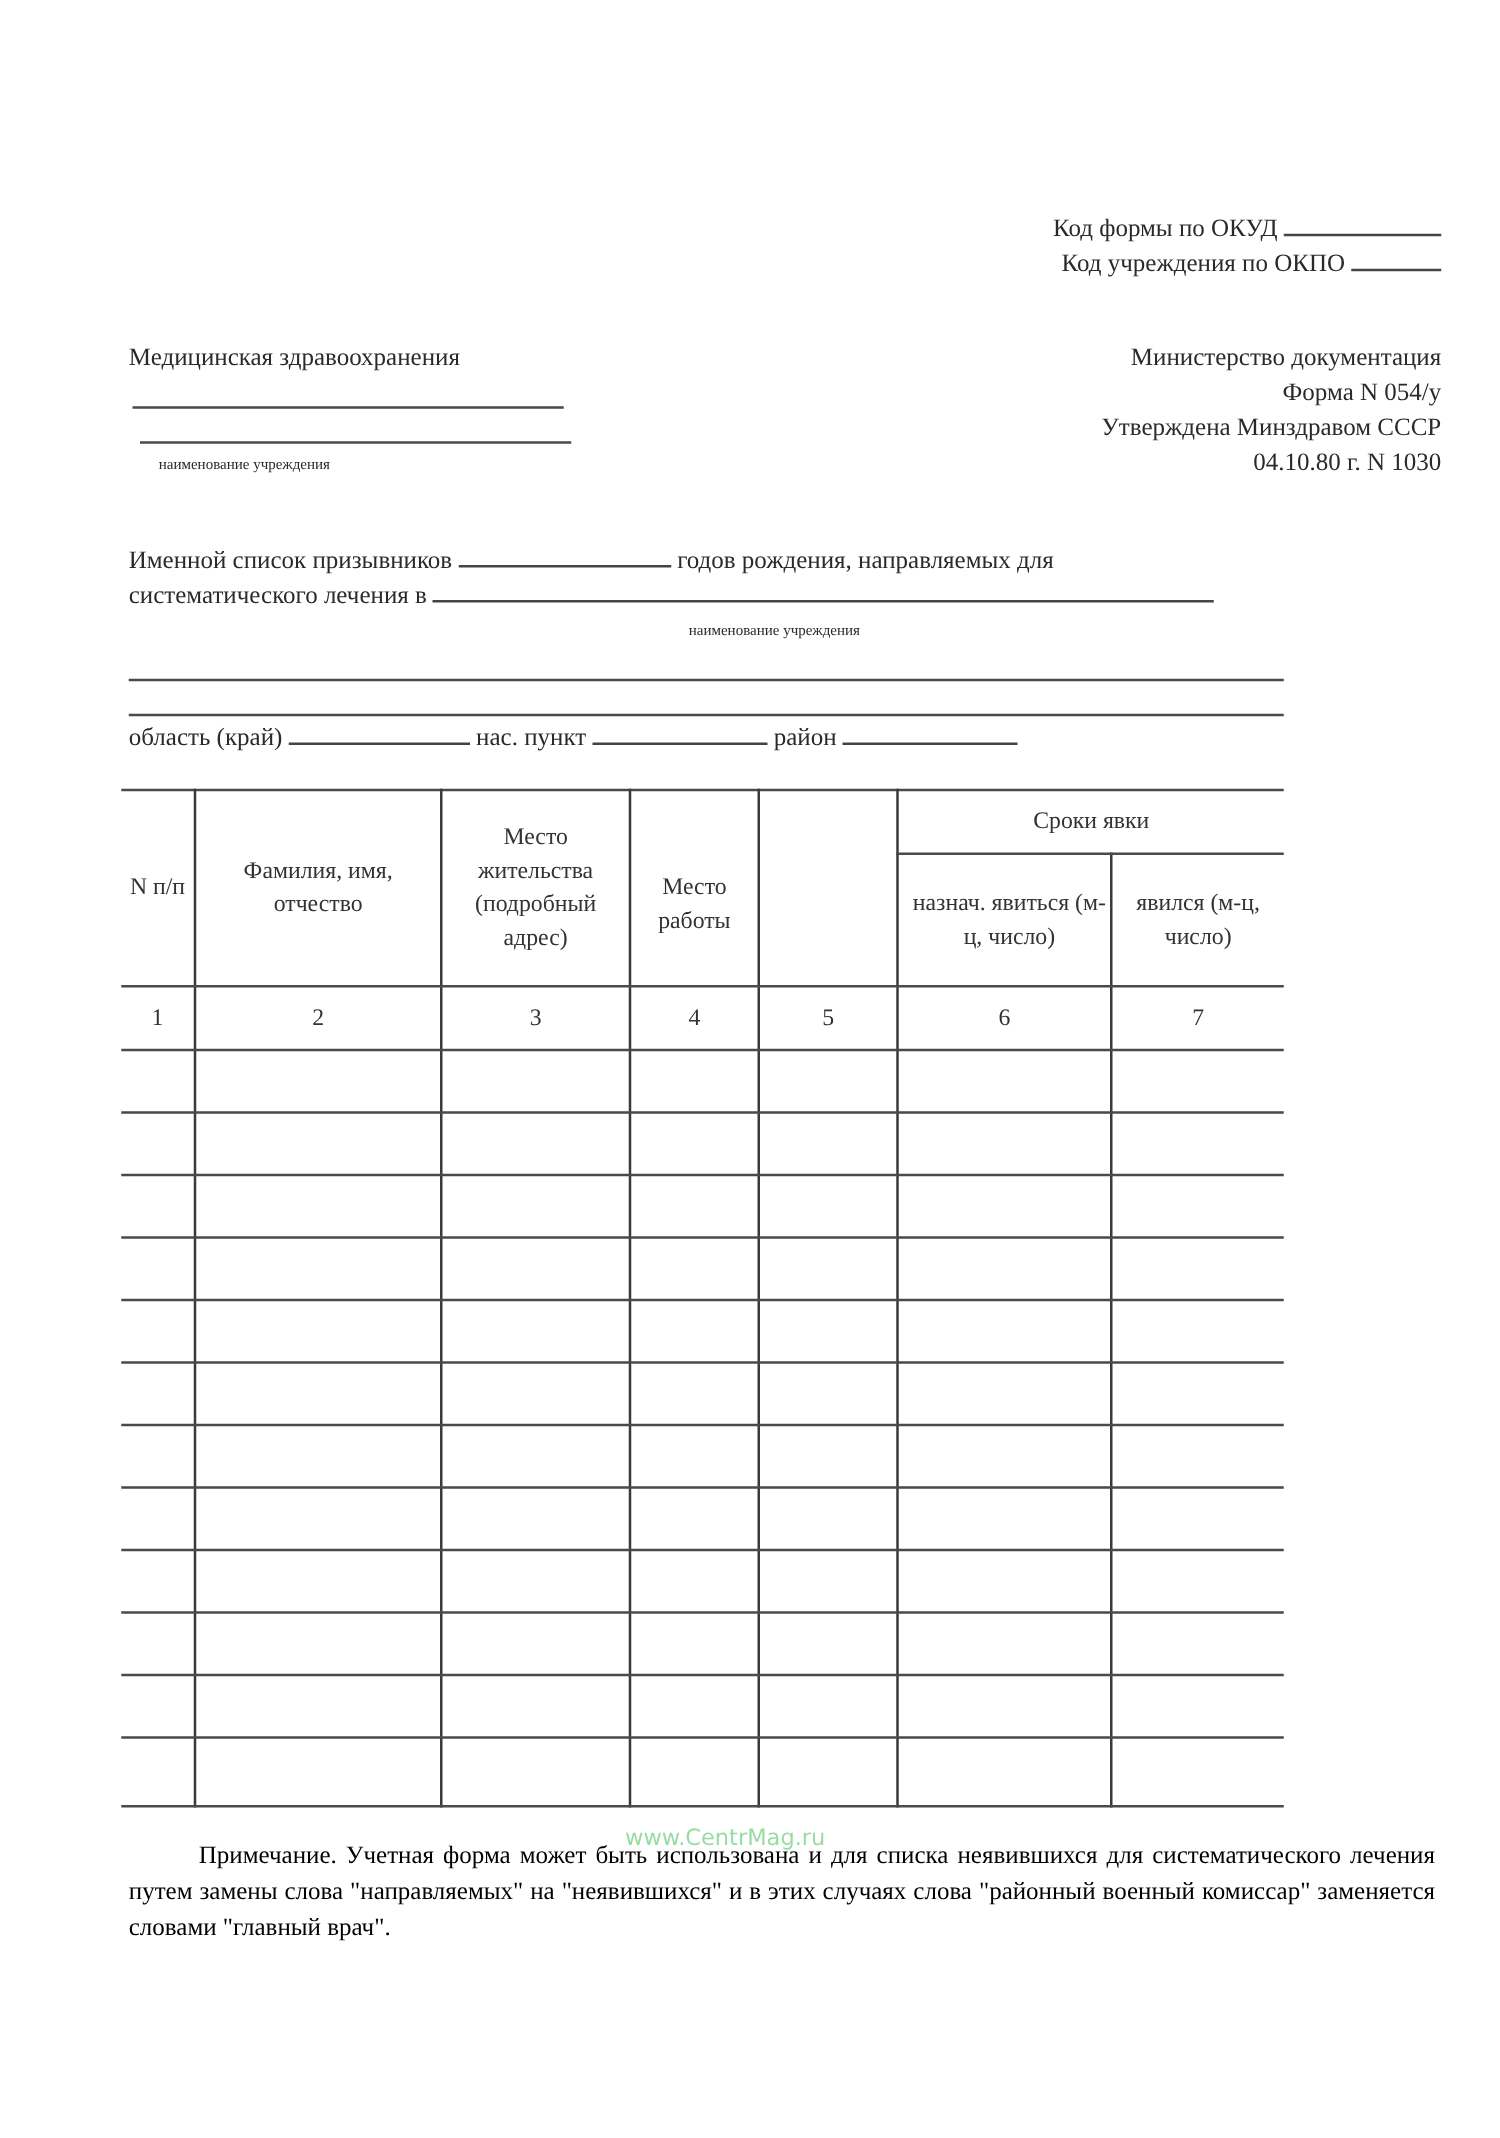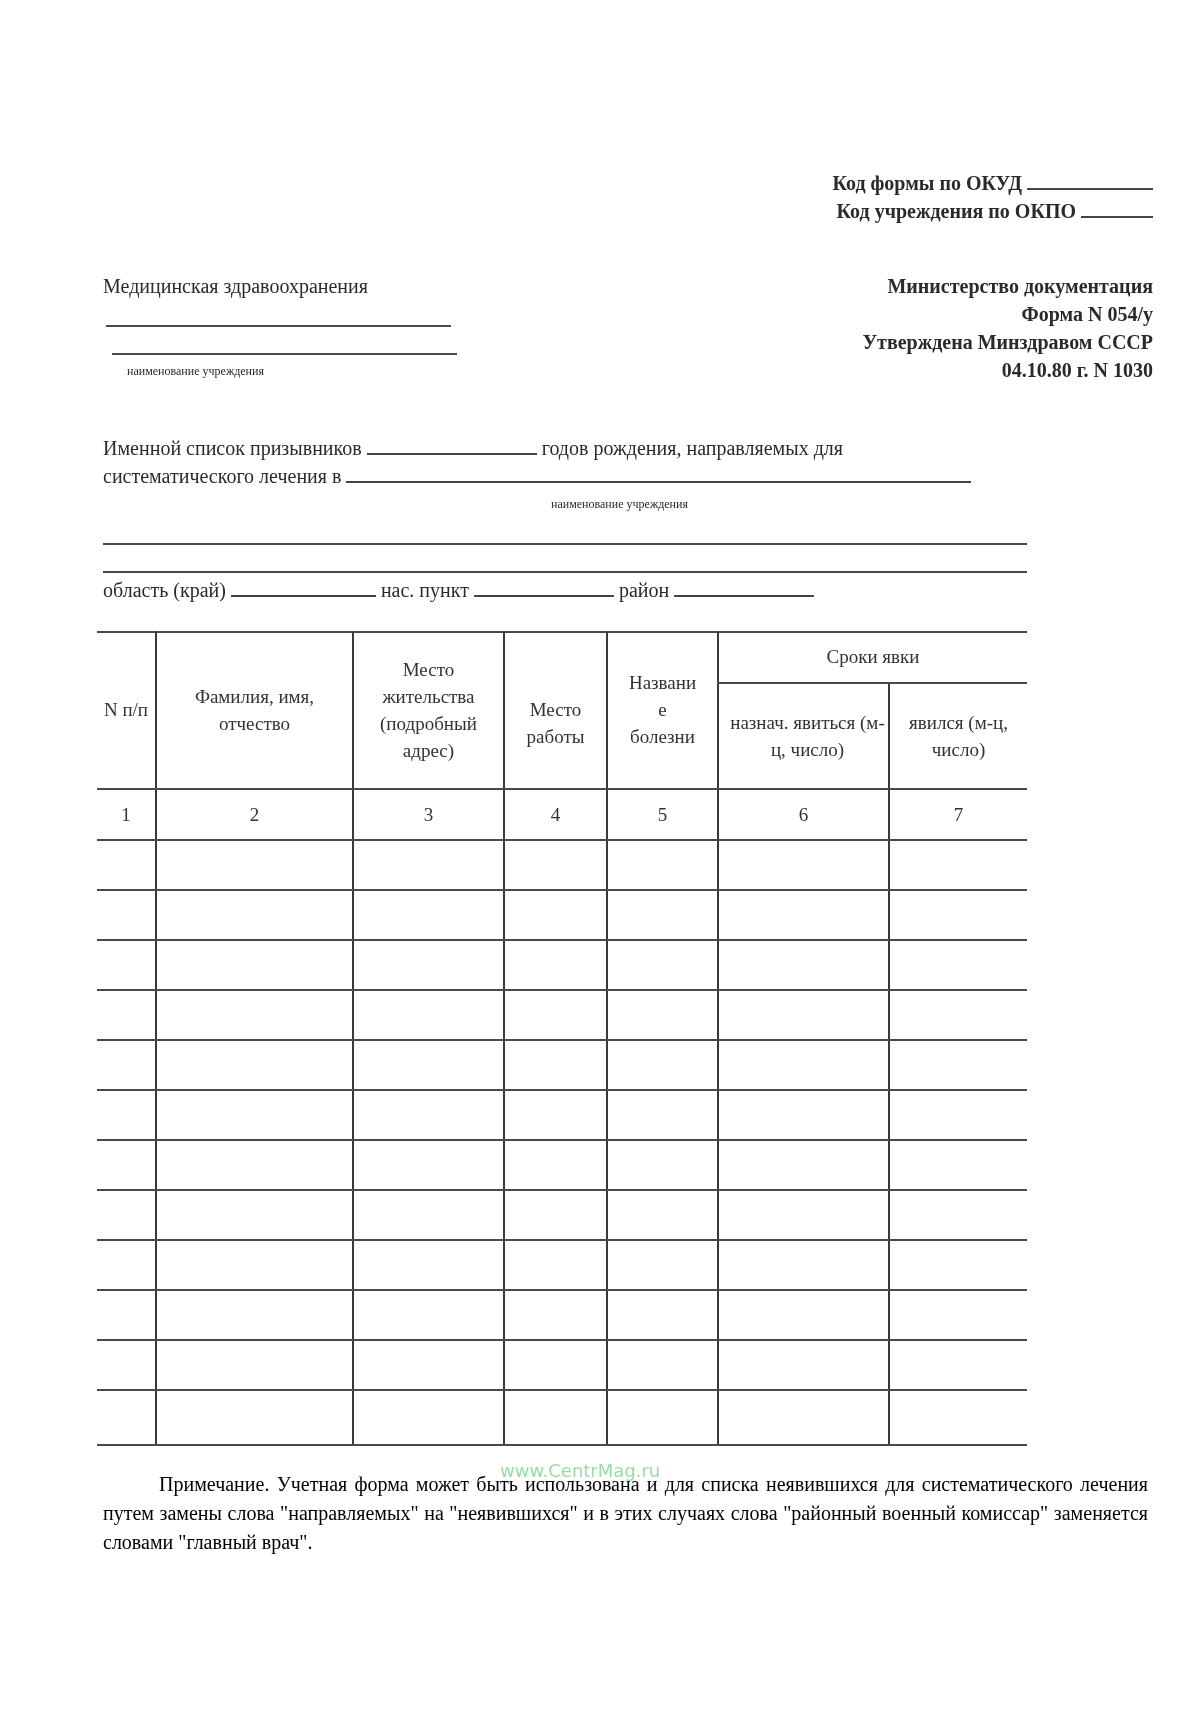--- a/index.html
+++ b/index.html
@@ -6,21 +6,21 @@
       margin: 0; padding: 0; background: #ffffff;
     }
     body {
       width: 1200px; height: 1710px; position: relative; overflow: hidden;
       font-family: "Liberation Serif", "DejaVu Serif", serif;
       color: #2a2a2a;
     }
     .abs { position: absolute; white-space: nowrap; }
     .t20 { font-size: 20px; line-height: 24px; }
     .t19 { font-size: 12px; line-height: 23px; }
-    .right { text-align: left; font-weight: bold; }
+    .right { text-align: left; }
     .uline { display: inline-block; border-bottom: 2px solid #444; vertical-align: baseline; height: 16px; }
     .hline { position: absolute; height: 0; border-top: 2px solid #4a4a4a; }
 
     
     .tbl { position: absolute; left: 97px; top: 631px; width: 930px; }
     .tbl .row { position: absolute; left: 0; width: 930px; border-bottom: 2px solid #4a4a4a; }
     .tbl .top { position: absolute; left: 0; top: 0; width: 930px; border-top: 2px solid #4a4a4a; }
     .vline { position: absolute; width: 0; border-left: 2px solid #3a3a3a; }
     .cell {
       position: absolute; display: flex; align-items: center; justify-content: center;
@@ -90,21 +90,20 @@
   <div class="vline" style="left:509px; top:0; height:815px;"></div>
   <div class="vline" style="left:620px; top:0; height:815px;"></div>
   <div class="vline" style="left:791px; top:51px; height:764px;"></div>
 
   <div class="hline" style="left:620px; top:51px; width:310px;"></div>
 
   <div class="cell" style="left:0; top:0; width:58px; height:157px;">N п/п</div>
   <div class="cell" style="left:60px; top:0; width:195px; height:157px; padding:0 20px; box-sizing:border-box;">Фамилия, имя, отчество</div>
   <div class="cell" style="left:257px; top:0; width:149px; height:157px; padding:0 8px; box-sizing:border-box;">Место жительства (подробный адрес)</div>
   <div class="cell" style="left:408px; top:0; width:101px; height:184px; padding:0 14px; box-sizing:border-box;">Место работы</div>
-  <div class="cell" style="left:511px; top:0; width:109px; height:157px; padding:0 16px; box-sizing:border-box;">Названи е болезни</div>
   <div class="cell" style="left:622px; top:0; width:308px; height:51px;">Сроки явки</div>
   <div class="cell" style="left:622px; top:53px; width:177px; height:104px; padding:0 10px; box-sizing:border-box;">назнач. явиться (м-ц, число)</div>
   <div class="cell" style="left:793px; top:53px; width:137px; height:104px; padding:0 14px; box-sizing:border-box;">явился (м-ц, число)</div>
 
   <div class="row" style="top:0; height:157px;"></div>
 
   <div class="row" style="top:157px; height:51px;"></div>
   <div class="cell" style="left:0; top:159px; width:58px; height:49px;">1</div>
   <div class="cell" style="left:60px; top:159px; width:195px; height:49px;">2</div>
   <div class="cell" style="left:257px; top:159px; width:149px; height:49px;">3</div>

